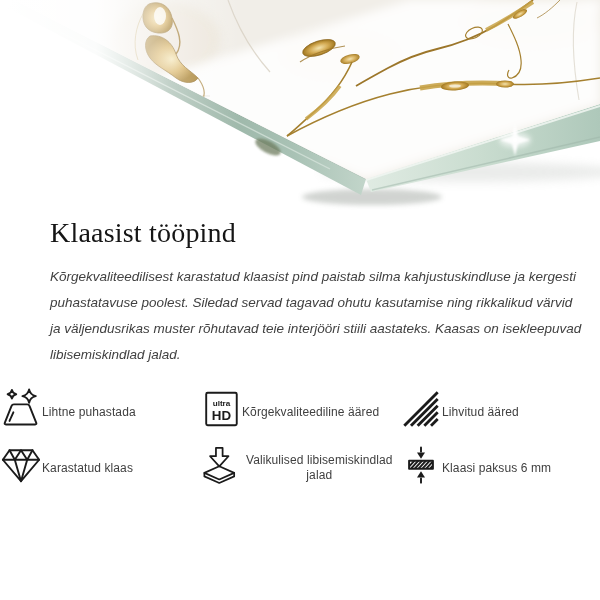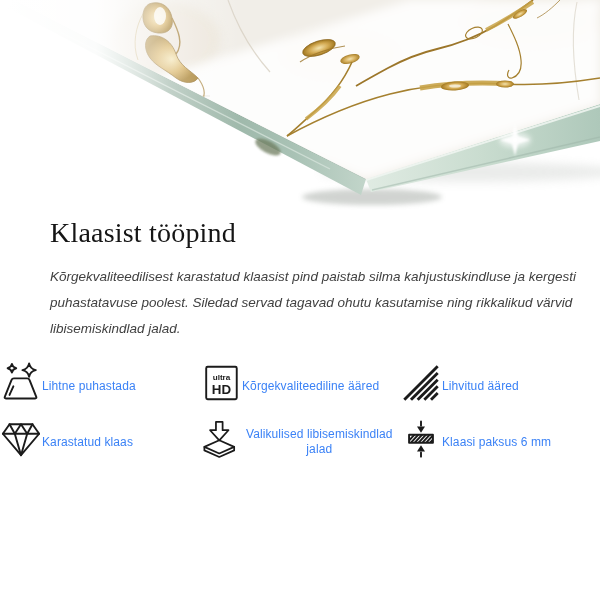--- a/index.html
+++ b/index.html
@@ -7,21 +7,21 @@
         font-family:"Liberation Sans","DejaVu Sans",sans-serif;}
   .hero{display:block;width:600px;height:210px;}
   .content{padding:0 50px;}
   .title{font-family:"Liberation Serif","DejaVu Serif",serif;font-weight:400;
          font-size:28px;line-height:37px;color:#151515;letter-spacing:.2px;margin:4px 0 13px;}
   .desc{margin:6px 0 0;}
   .desc .bline{white-space:nowrap;font-size:13.5px;line-height:26px;color:#414141;font-style:italic;}
   .features{display:grid;grid-template-columns:repeat(3,1fr);row-gap:14px;margin:20px -50px 0;}
   .feature{display:flex;align-items:center;}
   .ficon{width:42px;height:42px;display:block;}
-  .flabel{margin-top:6px;font-size:12px;line-height:15px;color:#3b82f6;letter-spacing:.1px;text-align:center;}
+  .flabel{margin-top:6px;font-size:12px;line-height:15px;color:#404040;letter-spacing:.1px;text-align:center;}
   .ic{stroke:#1b1b1b;stroke-width:2;fill:none;stroke-linejoin:round;stroke-linecap:round;}
   .icf{fill:#1b1b1b;stroke:none;}
 </style>
 </head>
 <body>
 
 <div class="page">
 
   <svg class="hero" viewBox="0 0 600 210" xmlns="http://www.w3.org/2000/svg">
     <defs>
@@ -129,20 +129,21 @@
   </svg>
 
   <div class="content">
     <h1 class="title">
       <span>Klaasist tööpind</span><br>
     </h1>
 
     <div class="desc">
       <div class="bline">Kõrgekvaliteedilisest karastatud klaasist pind paistab silma kahjustuskindluse ja kergesti</div>
       <div class="bline">puhastatavuse poolest. Siledad servad tagavad ohutu kasutamise ning rikkalikud värvid</div>
+      <div class="bline">ja väljendusrikas muster rõhutavad teie interjööri stiili aastateks. Kaasas on isekleepuvad</div>
       <div class="bline">libisemiskindlad jalad.</div>
     </div>
 
     <div class="features">
 
       <div class="feature">
         <svg class="ficon" viewBox="0 0 44 44">
           <path class="ic" d="M5,36.5 L12,19 Q12.7,17.2 14.6,17.2 L28.4,17.2 Q30.3,17.2 31,19 L38,36.5 Q38.6,38.2 36.8,38.2 L6.2,38.2 Q4.4,38.2 5,36.5 Z"></path>
           <path class="ic" d="M11.5,31 L14,25.5" stroke-width="1.5"></path>
           <path class="ic" d="M10,34.5 L11,32.2" stroke-width="1.5"></path>

